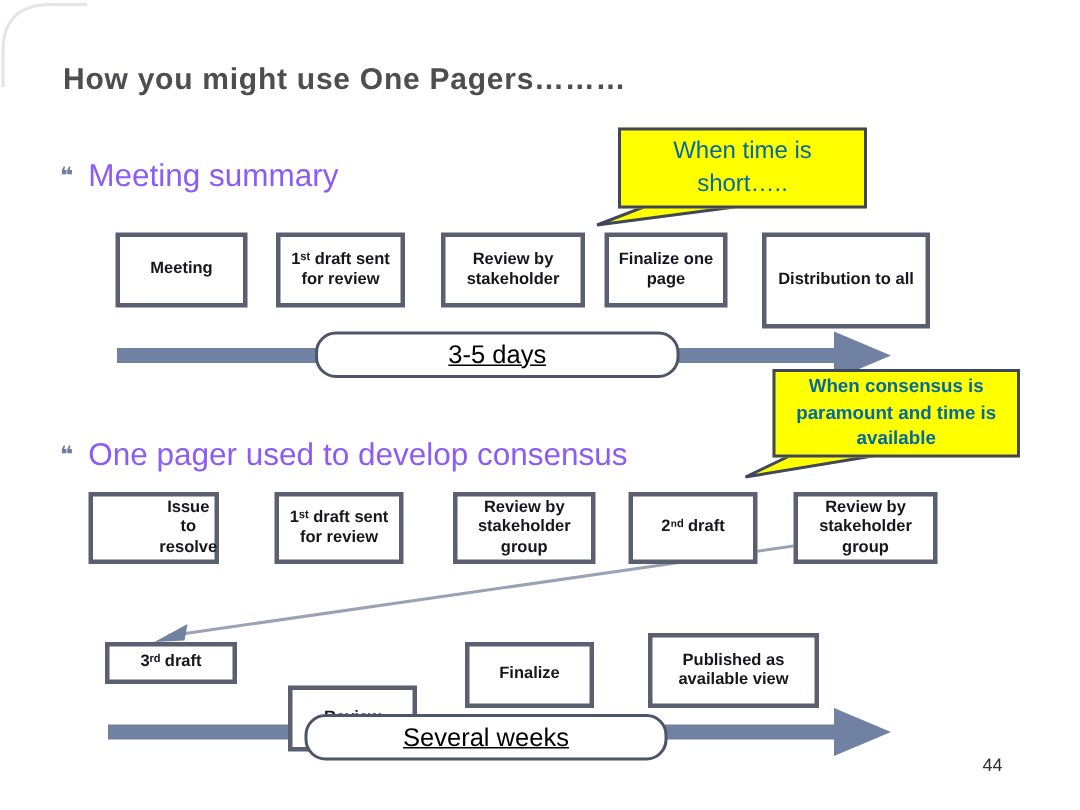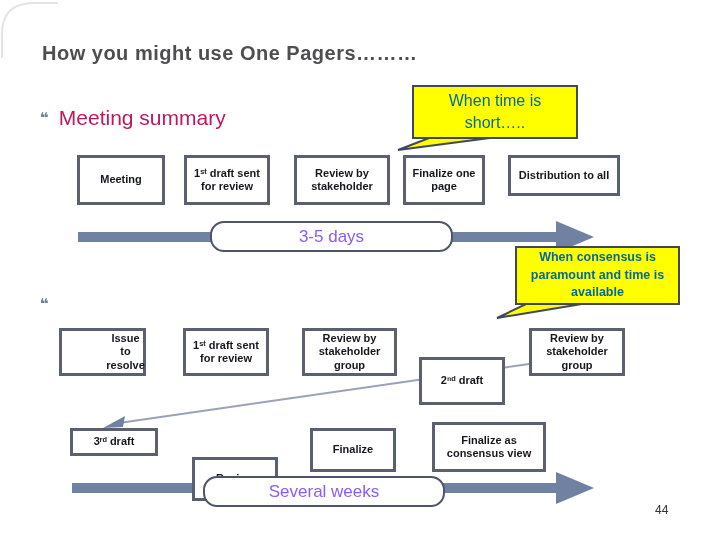--- a/index.html
+++ b/index.html
@@ -13,33 +13,33 @@
   .slide-title{
     left:42px;top:42px;width:620px;
     font-size:20px;font-weight:bold;color:#4e4e50;letter-spacing:.5px;
   }
   
   .bullet-line{display:flex;align-items:flex-start;gap:10px;}
   .bullet-glyph{
     font-size:15px;color:#6e7e9e;line-height:1.4;font-weight:bold;
     transform:translateY(1px);
   }
-  .bullet-text{font-size:21px;color:#be185d;line-height:1.15;}
+  .bullet-text{font-size:21px;color:#8b5cf6;line-height:1.15;}
   
   .step-box{
     position:absolute;background:#ffffff;border:3px solid #5a6070;
     display:flex;align-items:center;justify-content:center;text-align:center;
     font-size:11px;font-weight:bold;color:#16161e;line-height:1.2;
     padding:1px 2px;box-sizing:border-box;
   }
   
   .timeline-label{
     position:absolute;background:#ffffff;border:2.5px solid #4d5568;
     border-radius:14px;display:flex;align-items:center;justify-content:center;
-    font-size:17px;color:#8b5cf6;box-sizing:border-box;
+    font-size:17px;color:#000000;box-sizing:border-box;text-decoration:underline;
   }
   
   .callout{
     position:absolute;background:#ffff00;border:2.5px solid #40475a;
     border-radius:0;display:flex;align-items:center;justify-content:center;
     text-align:center;color:#0369a1;box-sizing:border-box;padding:2px 4px;
   }
   .callout-1{font-size:16px;line-height:1.35;}
   .callout-2{font-size:12.5px;font-weight:bold;line-height:1.4;}
   .page-number{
@@ -84,36 +84,37 @@
   <span class="bullet-glyph">❝</span>
   <span class="bullet-text">Meeting summary</span>
 </div>
 
 <div class="callout callout-1" style="left:412px;top:85px;width:166px;height:54px;">When time is short…..</div>
 
 <div class="step-box" style="left:77px;top:155px;width:88px;height:50px;">Meeting</div>
 <div class="step-box" style="left:184px;top:155px;width:86px;height:50px;">1ˢᵗ draft sent for review</div>
 <div class="step-box" style="left:294px;top:155px;width:96px;height:50px;">Review by stakeholder</div>
 <div class="step-box" style="left:403px;top:155px;width:82px;height:50px;">Finalize one page</div>
-<div class="step-box" style="left:508px;top:155px;width:112px;height:41px;">Distribution to all</div>
+<div class="step-box" style="left:508px;top:155px;width:112px;height:64px;">Distribution to all</div>
 
 <div class="timeline-label" style="left:210px;top:221px;width:243px;height:31px;">3-5 days</div>
 
 <div class="callout callout-2" style="left:515px;top:246px;width:165px;height:59px;">When consensus is paramount and time is available</div>
 
 <div class="abs bullet-line" style="left:40px;top:292px;width:520px;">
   <span class="bullet-glyph">❝</span>
+  <span class="bullet-text">One pager used to develop consensus</span>
 </div>
 
 <div class="step-box" style="left:59px;top:328px;width:87px;height:48px;padding-left:48px;">Issue to resolve</div>
 <div class="step-box" style="left:183px;top:328px;width:86px;height:48px;">1ˢᵗ draft sent for review</div>
 <div class="step-box" style="left:302px;top:328px;width:95px;height:48px;">Review by stakeholder group</div>
-<div class="step-box" style="left:419px;top:328px;width:86px;height:48px;margin-top:29px;">2ⁿᵈ draft</div>
+<div class="step-box" style="left:419px;top:328px;width:86px;height:48px;">2ⁿᵈ draft</div>
 <div class="step-box" style="left:529px;top:328px;width:96px;height:48px;">Review by stakeholder group</div>
 
 <div class="step-box" style="left:70px;top:428px;width:88px;height:28px;">3ʳᵈ draft</div>
 <div class="step-box" style="left:192px;top:428px;width:86px;height:44px;margin-top:29px;">Review</div>
 <div class="step-box" style="left:310px;top:428px;width:86px;height:44px;text-align:center;">Finalize</div>
-<div class="step-box" style="left:432px;top:422px;width:114px;height:50px;">Finalize as consensus view</div>
+<div class="step-box" style="left:432px;top:422px;width:114px;height:50px;">Published as available view</div>
 
 <div class="timeline-label" style="left:203px;top:476px;width:242px;height:31px;">Several weeks</div>
 
 <div class="abs page-number">44</div>
 
 </body></html>

